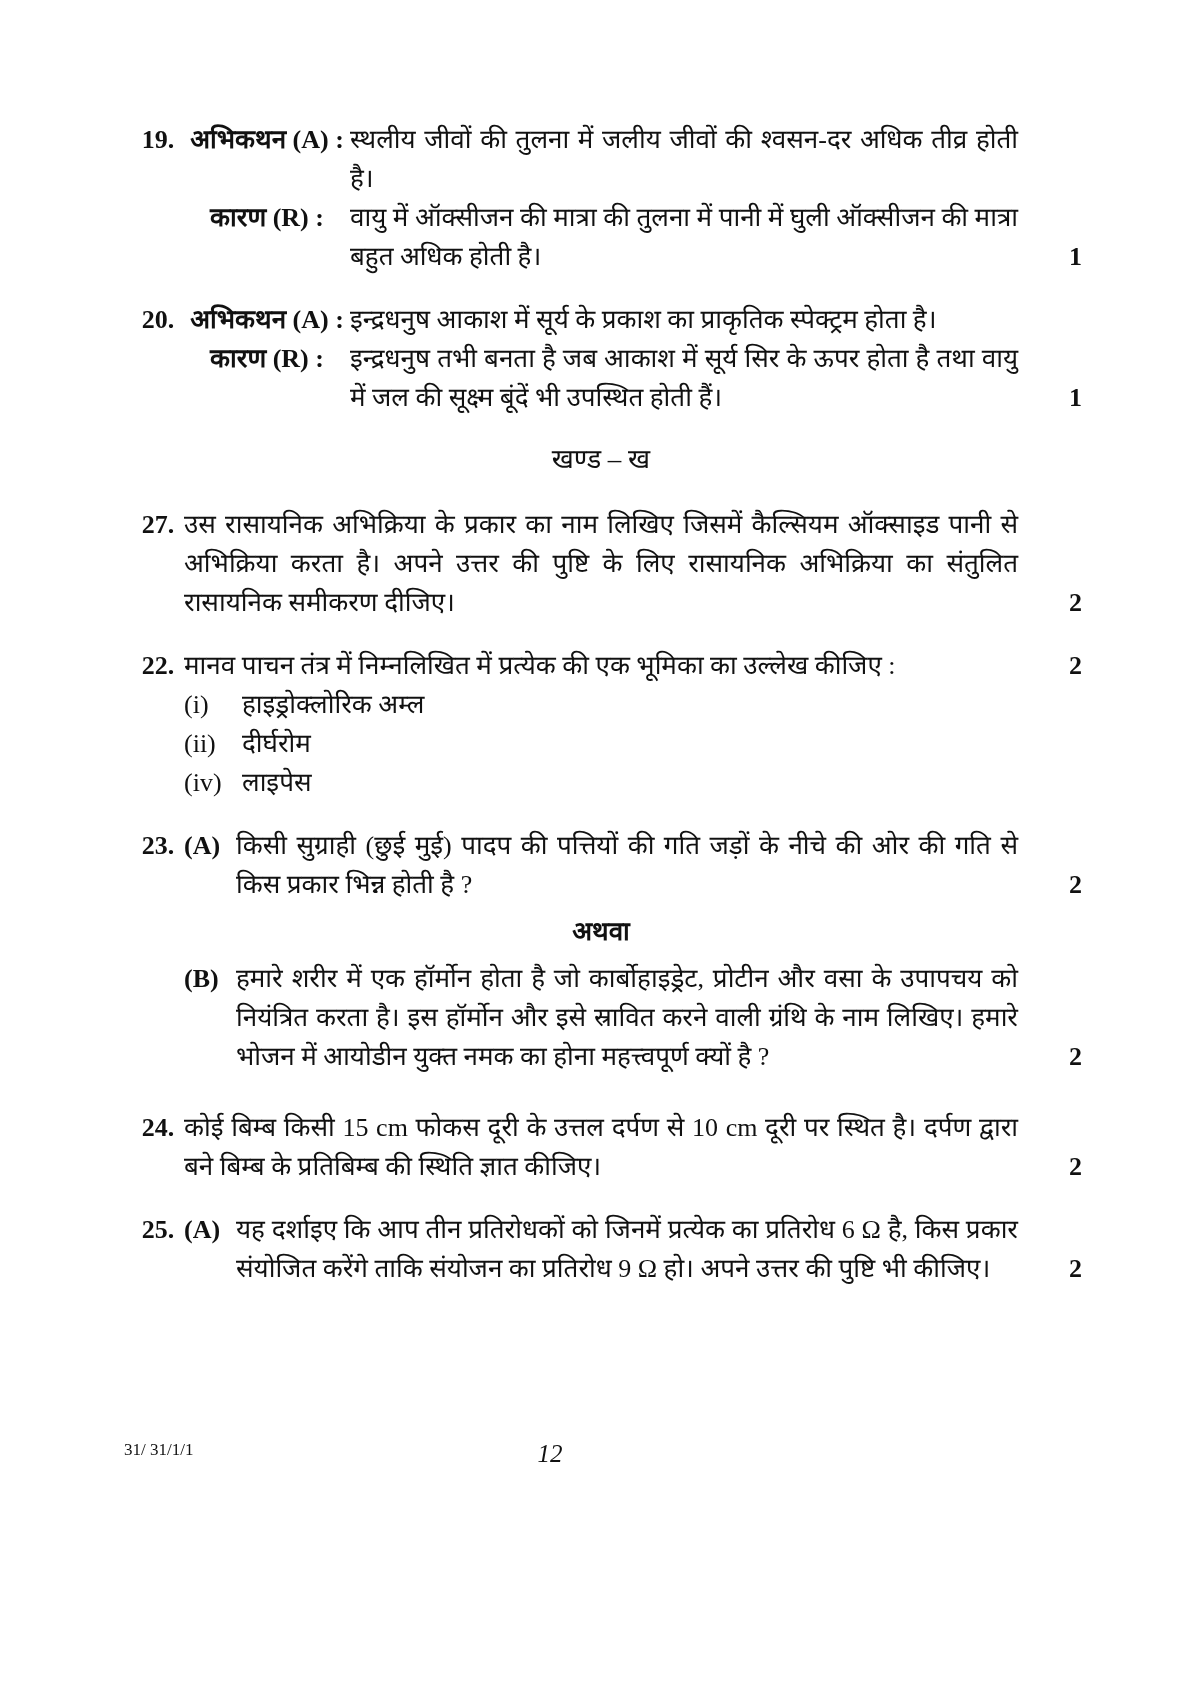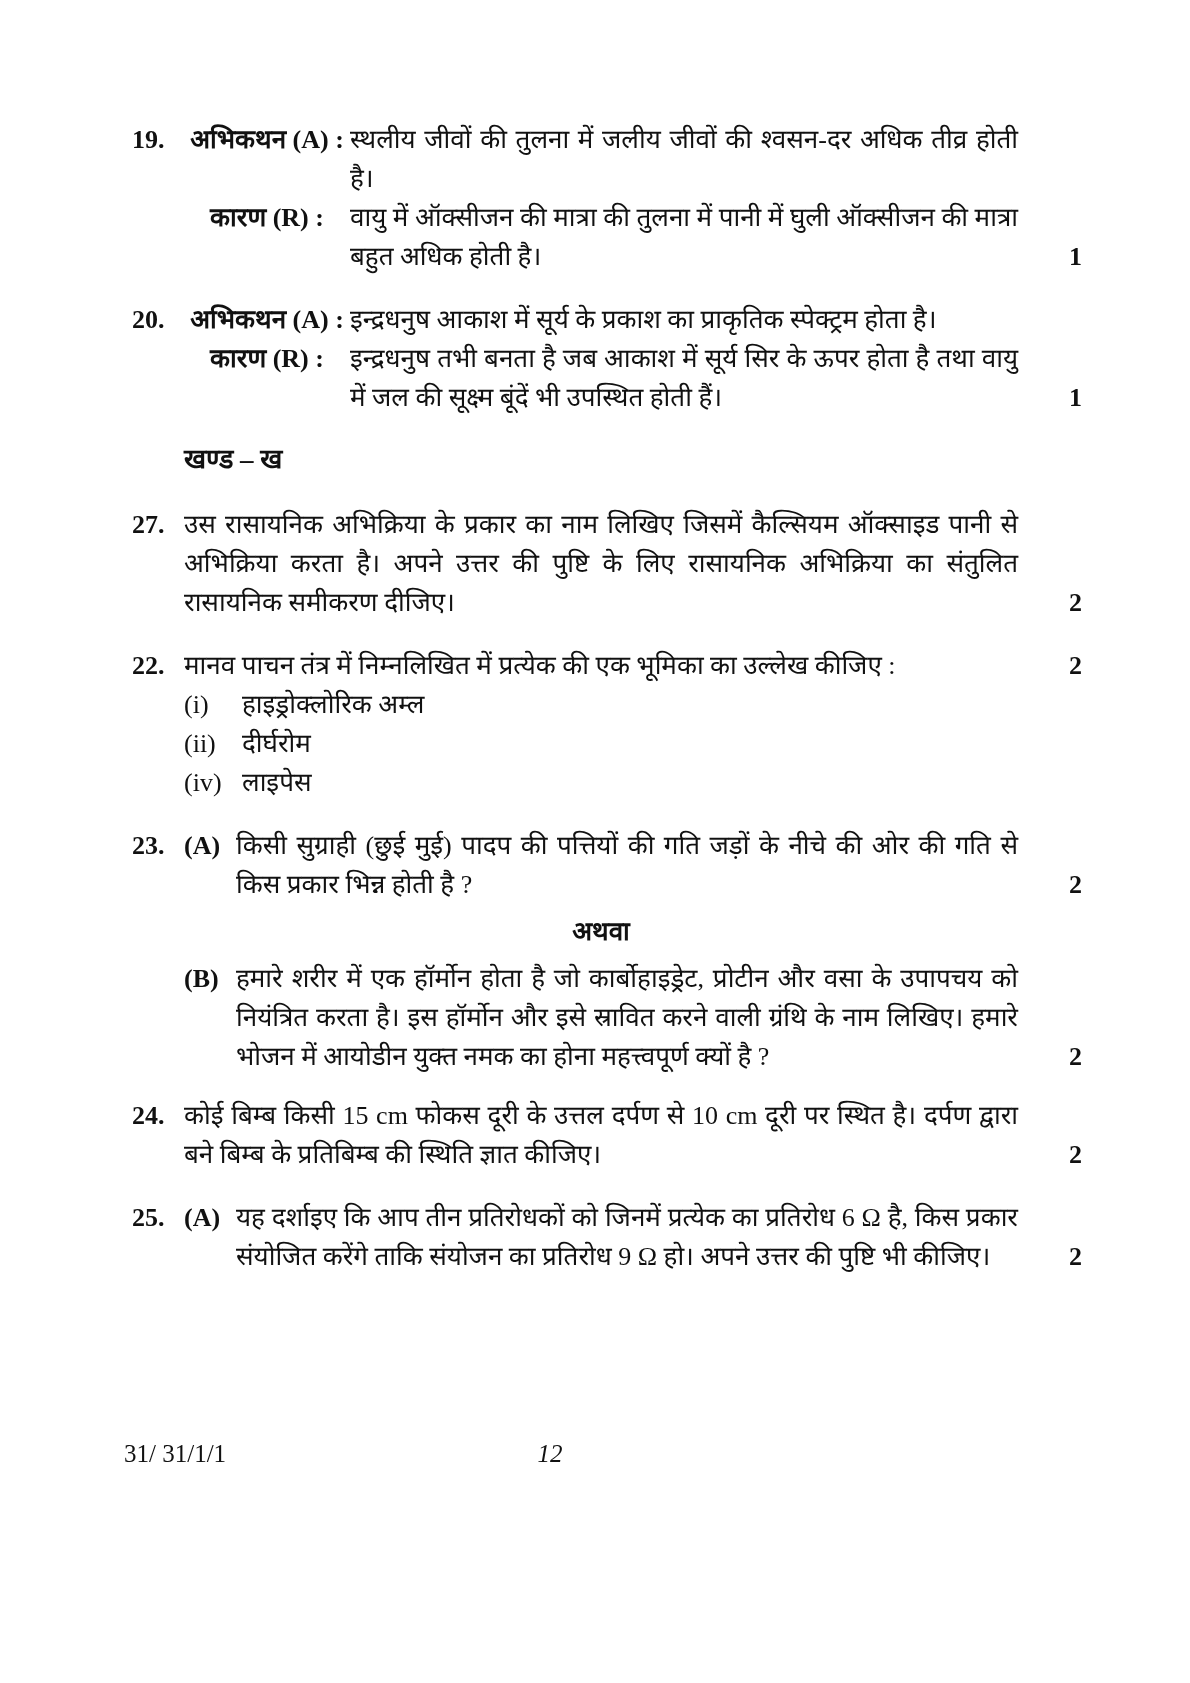--- a/index.html
+++ b/index.html
@@ -25,20 +25,21 @@
   .q {
     display: flex;
     margin-bottom: 24px;
   }
   .qnum {
     width: 52px;
     flex-shrink: 0;
     font-weight: bold;
     font-size: 26px;
     line-height: 1.5;
+    text-align: center;
   }
   .qbody {
     flex: 1;
     font-size: 26px;
     line-height: 1.5;
     text-align: justify;
   }
   .qmark {
     width: 64px;
     flex-shrink: 0;
@@ -66,40 +67,41 @@
     font-weight: bold;
   }
   .part-text { flex: 1; text-align: justify; }
   
   .item-row { display: flex; }
   .item-label { width: 58px; flex-shrink: 0; }
   .item-text { flex: 1; }
   
   .section-header {
     margin: 14px 64px 26px 52px;
-    font-weight: bold;
+    text-align: center;
+    font-weight: normal;
     font-size: 27px;
     line-height: 1.4;
   }
   
   .or-row {
     margin: 8px 64px 8px 52px;
     text-align: center;
     font-weight: bold;
     font-size: 26px;
     line-height: 1.5;
   }
-  .q23-wrap { margin-bottom: 20px; }
+  .q23-wrap { margin-bottom: 32px; }
   .q23-wrap .q { margin-bottom: 0; }
   
   .footer-code {
     position: absolute;
     left: 124px;
     top: 1440px;
-    font-size: 25px;
+    font-size: 17px;
   }
   .footer-page {
     position: absolute;
     left: 0;
     top: 1440px;
     width: 1100px;
     text-align: center;
     font-size: 25px;
     font-style: italic;
   }

